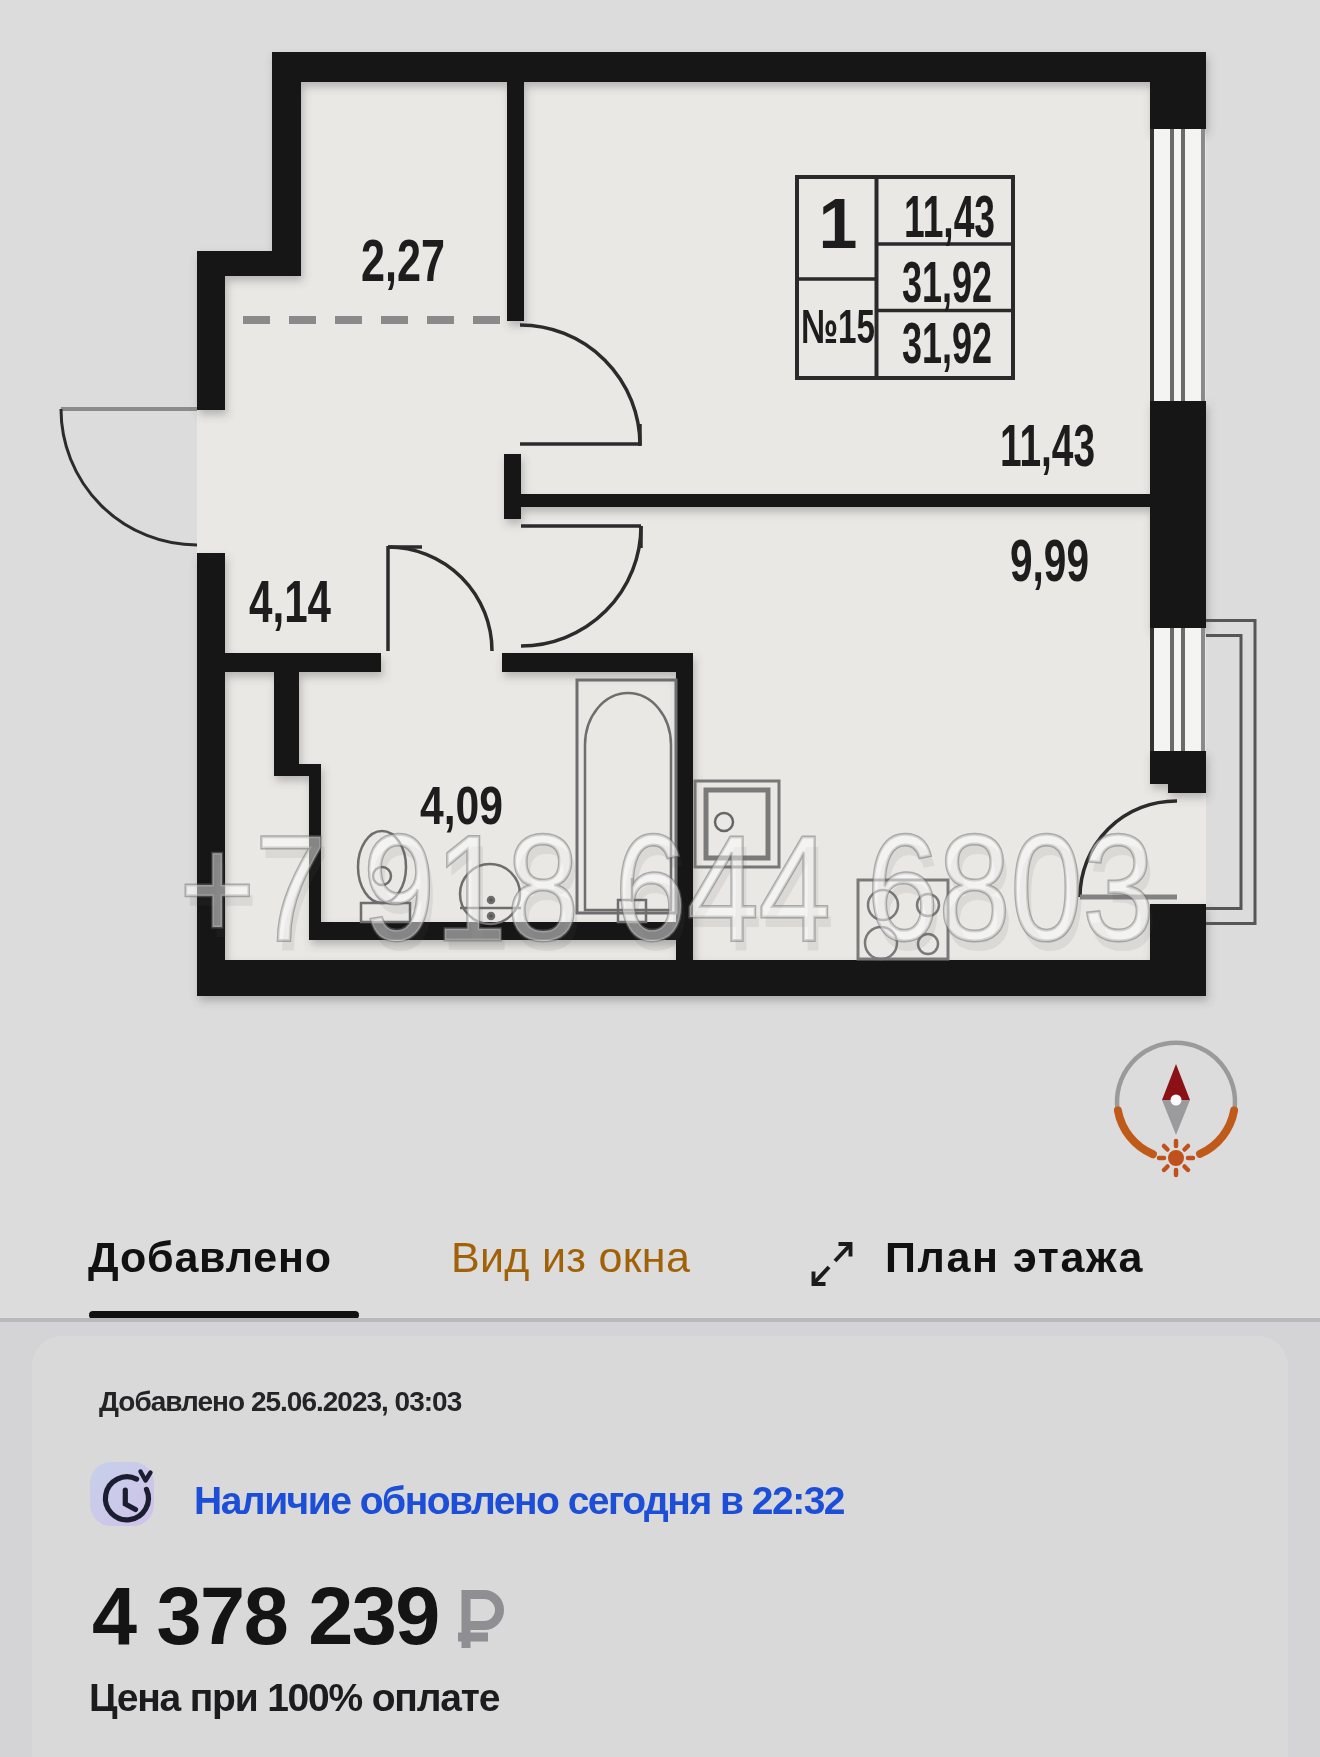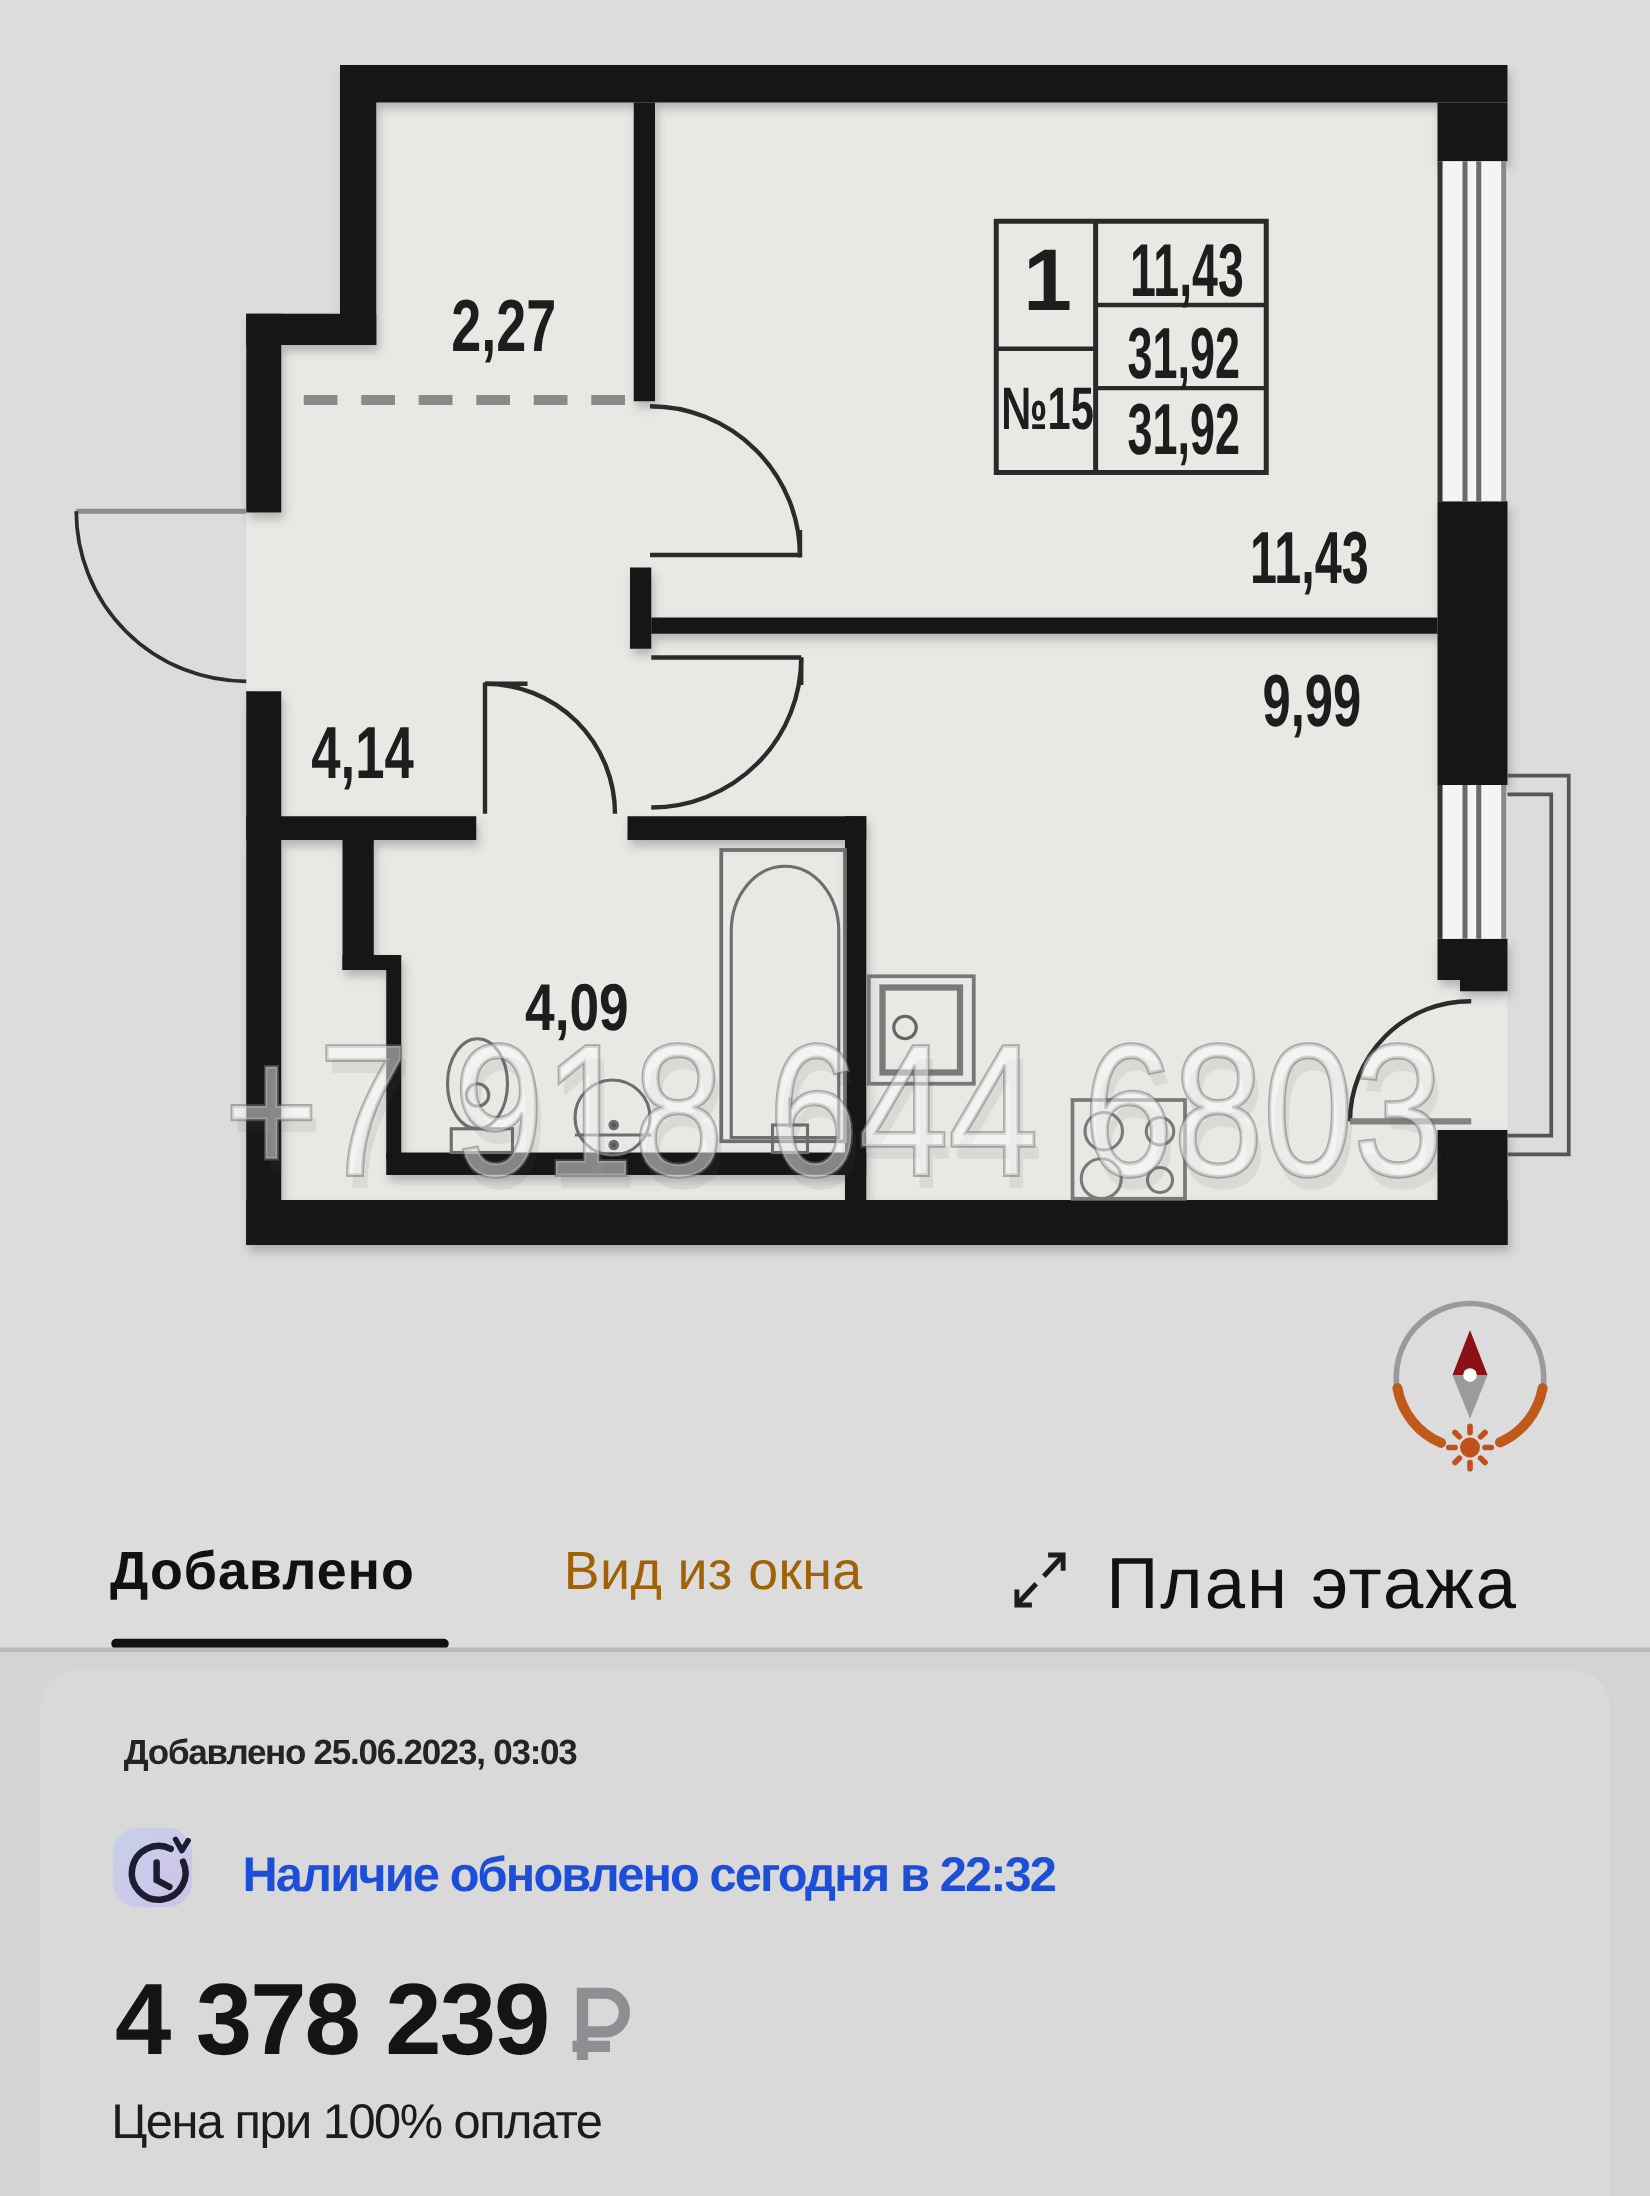--- a/index.html
+++ b/index.html
@@ -208,21 +208,21 @@
       <line x1="1164" y1="1146" x2="1167.5" y2="1149.5"></line>
       <line x1="1184.5" y1="1166.5" x2="1188" y2="1170"></line>
       <line x1="1188" y1="1146" x2="1184.5" y2="1149.5"></line>
       <line x1="1167.5" y1="1166.5" x2="1164" y2="1170"></line>
     </g>
   </g>
 </svg>
 
 <div class="abs" style="left:88px;top:1233px;font-size:43px;font-weight:bold;color:#111;letter-spacing:0.8px;">Добавлено</div>
 <div class="abs" style="left:451px;top:1233px;font-size:43px;font-weight:normal;color:#a16207;letter-spacing:0.3px;">Вид из окна</div>
-<div class="abs" style="left:885px;top:1233px;font-size:58px;font-weight:normal;color:#111;letter-spacing:1.6px;">План этажа</div>
+<div class="abs" style="left:885px;top:1233px;font-size:43px;font-weight:bold;color:#111;letter-spacing:1.6px;">План этажа</div>
 
 <svg class="abs" style="left:811px;top:1239px" width="42" height="50" viewBox="0 0 42 50">
   <g stroke="#1b1b1b" stroke-width="3.9" fill="none">
     <path d="M24 22 L38 7"></path>
     <path d="M27.5 5 L39.5 5 L39.5 17.5"></path>
     <path d="M18 28 L4 43"></path>
     <path d="M2.5 32.5 L2.5 45 L14.5 45"></path>
   </g>
 </svg>
 
@@ -256,13 +256,13 @@
 
 <div class="abs" style="left:92px;top:1570px;font-size:81px;font-weight:bold;color:#141414;letter-spacing:-1.5px;">4 378 239</div>
 
 <svg class="abs" style="left:454px;top:1590px" width="56" height="58" viewBox="0 0 56 58">
   <g fill="none" stroke="#8e8e93" stroke-width="9">
     <path d="M12 58 L12 4.5 L30 4.5 A15.5 15.5 0 0 1 30 35.5 L8 35.5"></path>
     <line x1="4" y1="47" x2="34" y2="47"></line>
   </g>
 </svg>
 
-<div class="abs" style="left:89px;top:1676px;font-size:39px;font-weight:normal;color:#1c1c1e;letter-spacing:-1.2px;">Цена при 100% оплате</div>
+<div class="abs" style="left:89px;top:1676px;font-size:39px;font-weight:bold;color:#1c1c1e;letter-spacing:-1.2px;">Цена при 100% оплате</div>
 
 </body></html>

